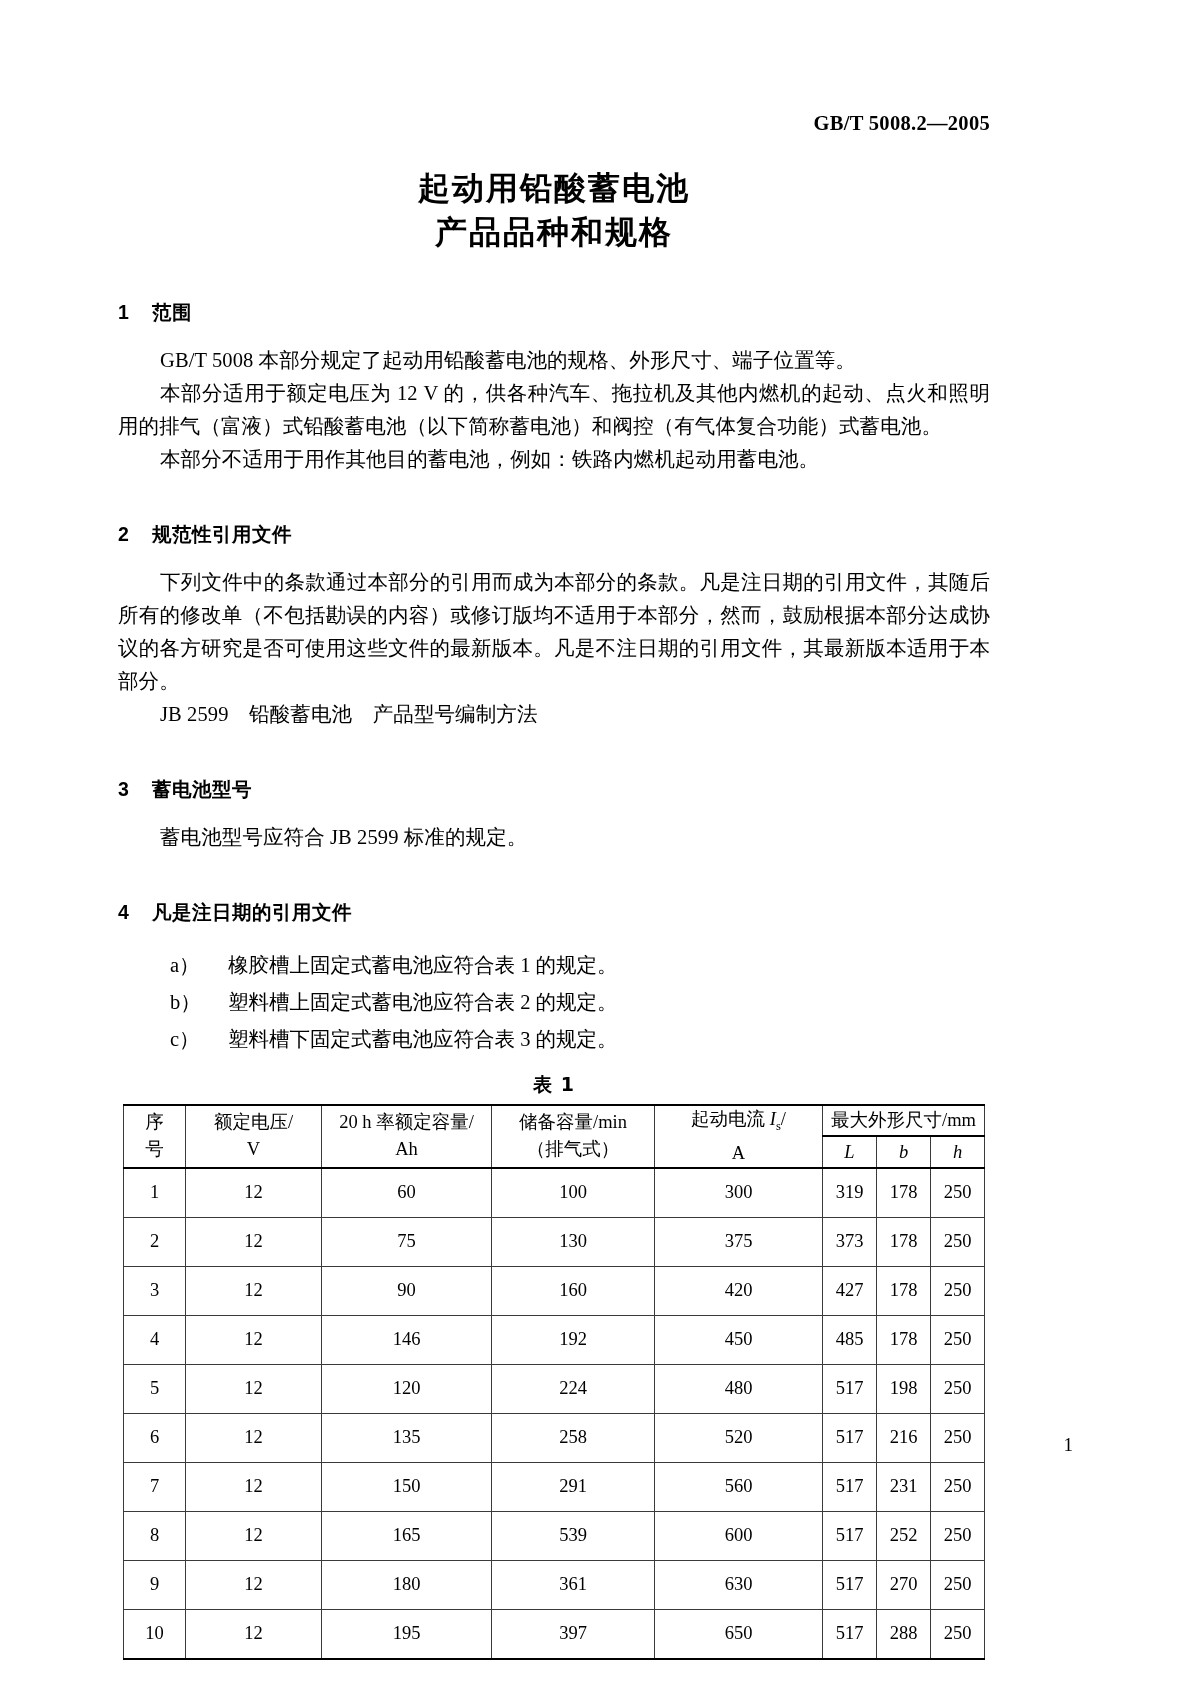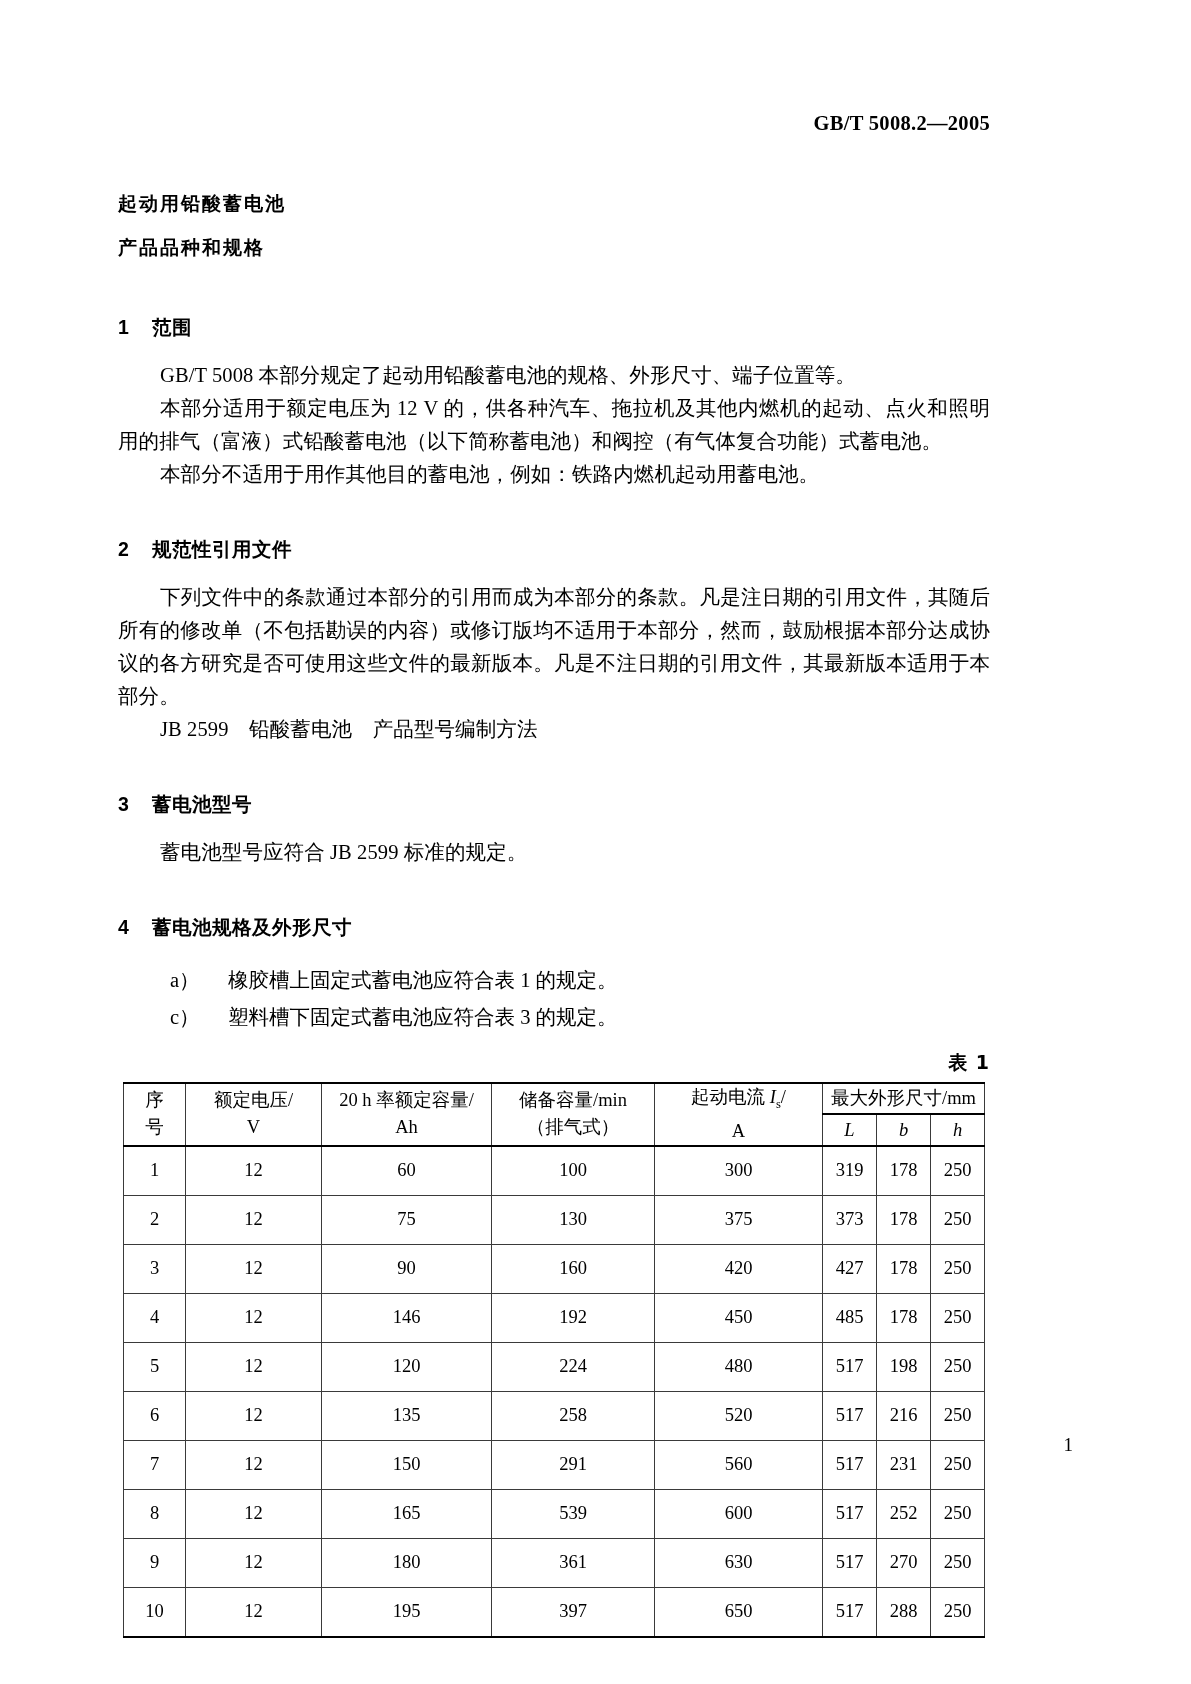--- a/index.html
+++ b/index.html
@@ -31,25 +31,25 @@
     margin-top: 112px;
     text-align: right;
     font-family: Liberation Serif, serif;
     font-size: 20.5px;
     font-weight: bold;
     letter-spacing: 0.3px;
   }
 
   
   .doc-title {
-    margin-top: 46px;
-    text-align: left;
+    margin-top: 31px;
+    text-align: center;
     font-family: "DejaVu Sans", "Liberation Sans", sans-serif;
     font-weight: bold;
-    font-size: 19px;
+    font-size: 32px;
     line-height: 44px;
     letter-spacing: 2px;
   }
   .doc-title .line2 { display: block; }
 
   
   .clause {
     margin-top: 46px;
     font-family: "DejaVu Sans", "Liberation Sans", sans-serif;
     font-weight: bold;
@@ -85,21 +85,21 @@
     padding-left: 52px;
   }
   .list-item .marker {
     display: inline-block;
     width: 58px;
   }
 
   
   .table-caption {
     margin-top: 14px;
-    text-align: right;
+    text-align: center;
     font-family: "DejaVu Sans", "Liberation Sans", sans-serif;
     font-weight: bold;
     font-size: 19px;
     letter-spacing: 1px;
     padding-bottom: 6px;
   }
   table.spec {
     border-collapse: collapse;
     width: 860px;
     margin: 0 auto;
@@ -176,25 +176,28 @@
     </div>
     <p class="body first ind">下列文件中的条款通过本部分的引用而成为本部分的条款。凡是注日期的引用文件，其随后所有的修改单（不包括勘误的内容）或修订版均不适用于本部分，然而，鼓励根据本部分达成协议的各方研究是否可使用这些文件的最新版本。凡是不注日期的引用文件，其最新版本适用于本部分。</p>
     <p class="body ind">JB 2599　铅酸蓄电池　产品型号编制方法</p>
 
     <div class="clause">
       <span class="num">3</span><span>蓄电池型号</span>
     </div>
     <p class="body first ind">蓄电池型号应符合 JB 2599 标准的规定。</p>
 
     <div class="clause">
-      <span class="num">4</span><span>蓄电池规格及外形尺寸</span>
+      <span class="num">4</span><span>凡是注日期的引用文件</span>
     </div>
     <div class="list">
       <div class="list-item">
         <span class="marker">a）</span><span>橡胶槽上固定式蓄电池应符合表 1 的规定。</span>
+      </div>
+      <div class="list-item">
+        <span class="marker">b）</span><span>塑料槽上固定式蓄电池应符合表 2 的规定。</span>
       </div>
       <div class="list-item">
         <span class="marker">c）</span><span>塑料槽下固定式蓄电池应符合表 3 的规定。</span>
       </div>
     </div>
 
     <div class="table-caption">表 1</div>
 
     <table class="spec">
       <colgroup>

